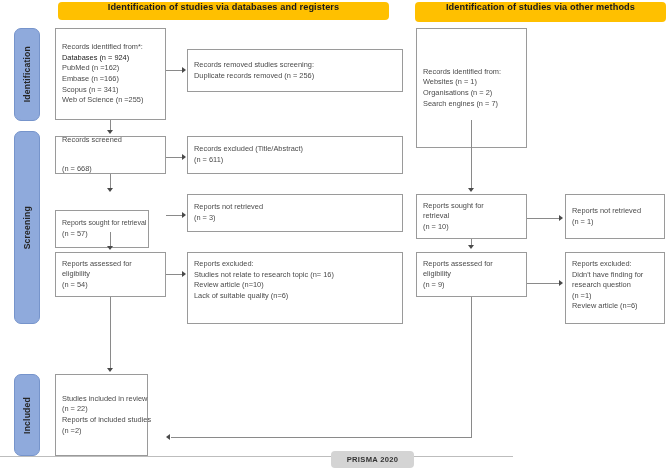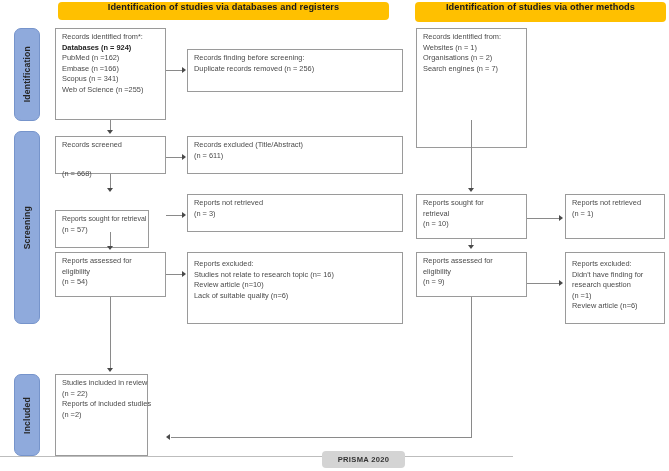--- a/index.html
+++ b/index.html
@@ -51,30 +51,30 @@
     white-space: nowrap;
   }
 
   
   .box {
     position: absolute;
     background: #ffffff;
     border: 1px solid #9a9a9a;
     display: flex;
     flex-direction: column;
-    justify-content: flex-start;
+    justify-content: center;
     padding: 3px 6px;
   }
   .box .ln {
     font-size: 7.4px;
     line-height: 10.6px;
     color: #4a4a4a;
     white-space: nowrap;
   }
-  .box .ln.b { font-weight: bold; color: #222; }
+  .box .ln.b { font-weight: normal; color: #222; }
 
   
   .vline, .hline {
     position: absolute;
     background: #8a8a8a;
   }
   .vline { width: 1px; }
   .hline { height: 1px; }
   .arrow {
     position: absolute;
@@ -101,20 +101,21 @@
     position: absolute;
     background: #d4d4d4;
     border-radius: 4px;
     display: flex;
     align-items: center;
     justify-content: center;
     font-size: 7.6px;
     font-weight: bold;
     color: #333;
     letter-spacing: .3px;
+    margin-left: 9px;
   }
 </style>
 </head>
 <body>
 
 <div id="diagram">
 
   <div class="banner" style="left:58px; top:2px; width:331px; height:18px;">
     <span>Identification of studies via databases and registers</span>
   </div>
@@ -135,21 +136,21 @@
   <div class="box" style="left:55px; top:28px; width:111px; height:92px;">
     <div class="ln">Records identified from*:</div>
     <div class="ln b">Databases (n = 924)</div>
     <div class="ln">PubMed (n =162)</div>
     <div class="ln">Embase (n =166)</div>
     <div class="ln">Scopus (n = 341)</div>
     <div class="ln">Web of Science (n =255)</div>
   </div>
 
   <div class="box" style="left:187px; top:49px; width:216px; height:43px;">
-    <div class="ln">Records finding before screening:</div>
+    <div class="ln">Records removed studies screening:</div>
     <div class="ln">Duplicate records removed (n = 256)</div>
   </div>
 
   <div class="box" style="left:55px; top:136px; width:111px; height:38px;gap:18px;">
     <div class="ln">Records screened</div>
     <div class="ln">(n = 668)</div>
   </div>
 
   <div class="box" style="left:187px; top:136px; width:216px; height:38px;">
     <div class="ln">Records excluded (Title/Abstract)</div>

